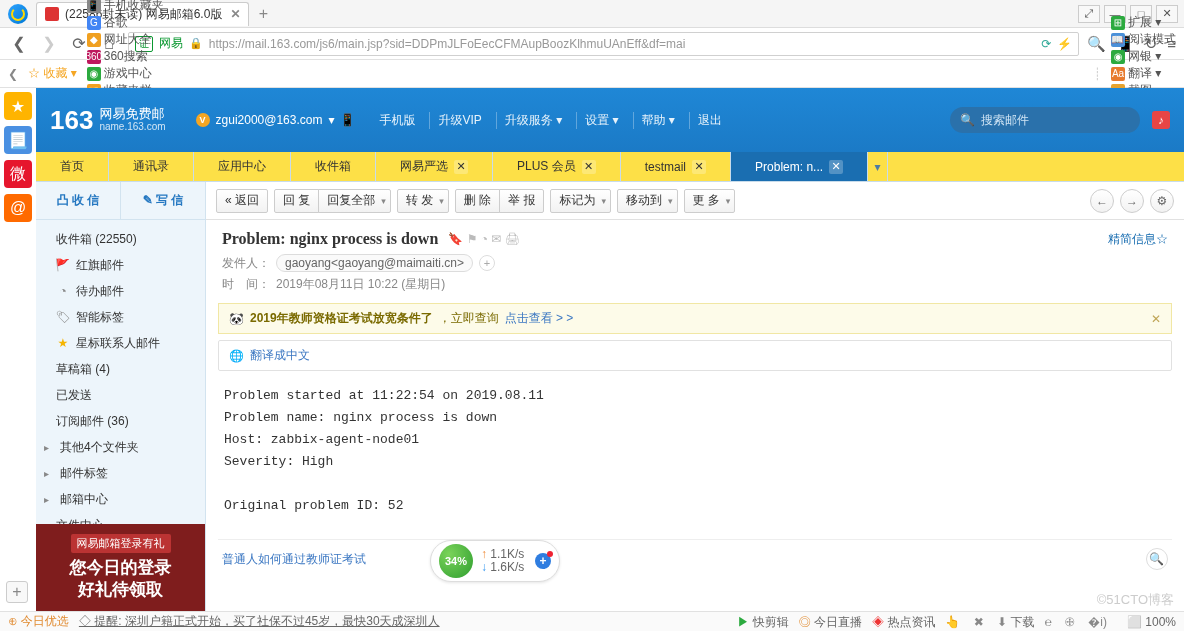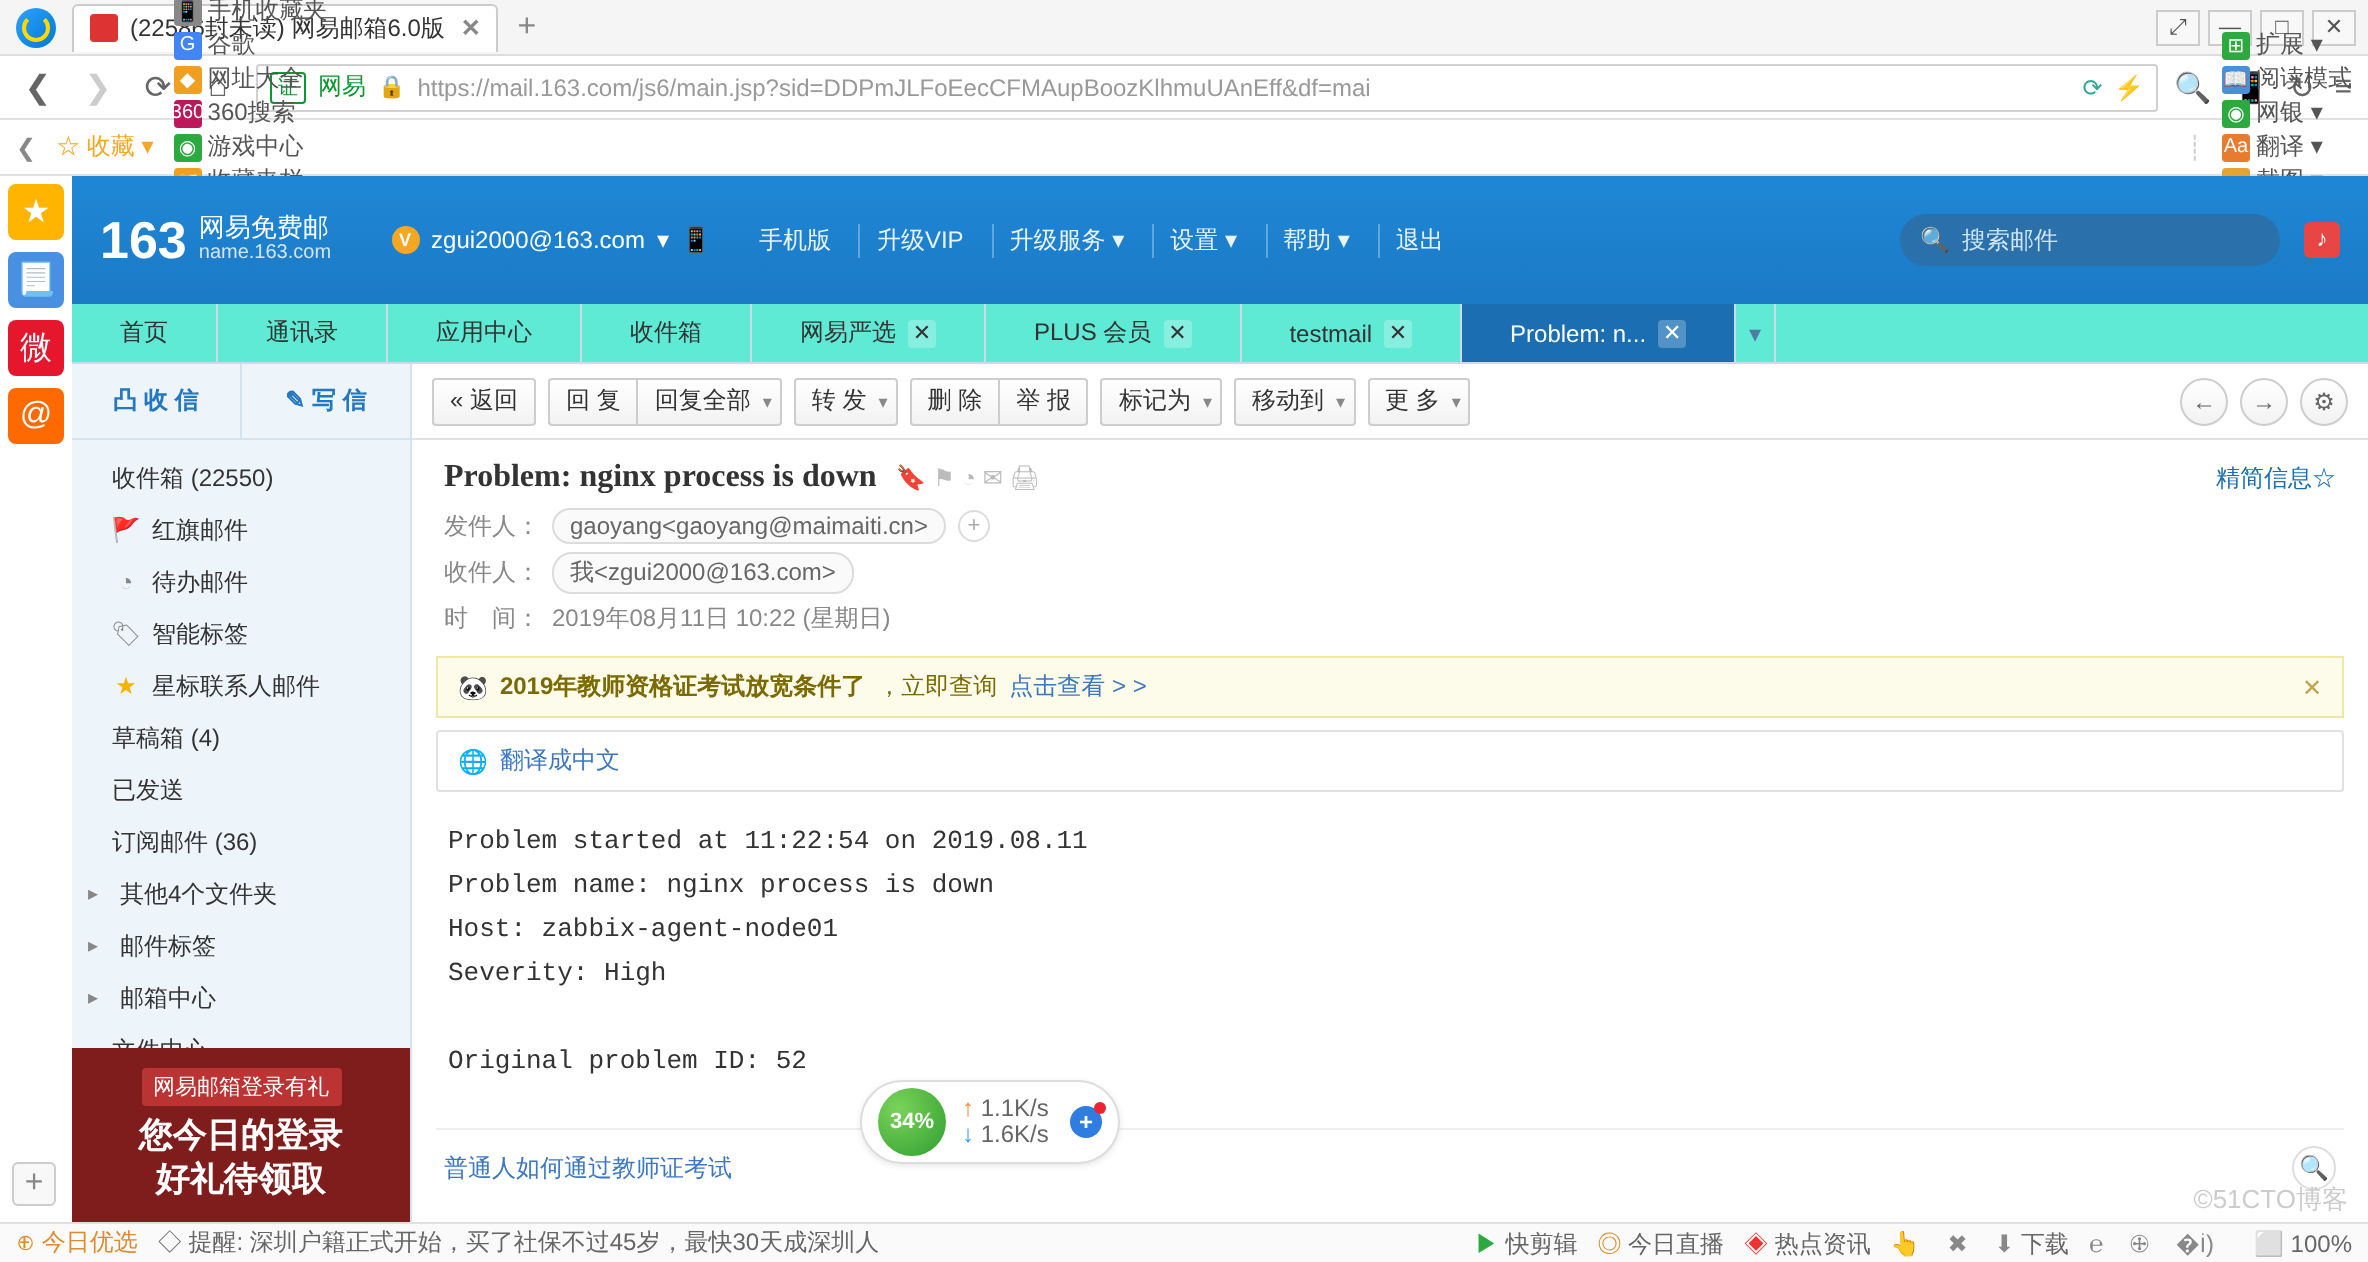--- a/index.html
+++ b/index.html
@@ -44,21 +44,21 @@
 .logo163{font-size:26px;font-weight:bold;margin-right:6px}
 .logosub{font-size:13px;line-height:13px}
 .usr{margin-left:30px;display:flex;align-items:center;gap:6px}
 .usr .vb{background:#f5a623;color:#fff;border-radius:50%;width:14px;height:14px;display:flex;align-items:center;justify-content:center;font-size:9px;font-weight:bold}
 .toplinks{display:flex;gap:6px;align-items:center;margin-left:16px}
 .toplinks span{padding:0 8px;border-left:1px solid rgba(255,255,255,0.3);color:#e8f3fb;cursor:pointer}
 .toplinks span:first-child{border-left:none}
 .srch{margin-left:auto;width:190px;height:26px;background:#2a71ab;border-radius:13px;display:flex;align-items:center;padding:0 10px;color:#cfe4f4;gap:6px}
 .mus{width:18px;height:18px;background:#e84545;border-radius:3px;margin-left:12px;display:flex;align-items:center;justify-content:center;color:#fff;font-size:11px}
 
-.mtabs{height:30px;background:#5eead4;display:flex;align-items:stretch;border-bottom:1px solid #c8dceb}
+.mtabs{height:30px;background:#fde047;display:flex;align-items:stretch;border-bottom:1px solid #c8dceb}
 .mtab{padding:0 24px;display:flex;align-items:center;color:#333;border-right:1px solid #c8dceb;cursor:pointer;position:relative}
 .mtab.on{background:#1a6eb1;color:#fff}
 .mtab .xx{margin-left:6px;background:rgba(255,255,255,0.25);width:14px;height:14px;border-radius:2px;display:flex;align-items:center;justify-content:center;font-size:11px}
 .mtabs .dd{width:20px;display:flex;align-items:center;justify-content:center;color:#4d7ca3;border-right:1px solid #c8dceb}
 
 .mbody{flex:1;display:flex;min-height:0}
 .side{width:170px;background:#edf5fb;border-right:1px solid #d2e3ef;display:flex;flex-direction:column}
 .sidetop{height:38px;display:flex;border-bottom:1px solid #d2e3ef}
 .sidetop div{flex:1;display:flex;align-items:center;justify-content:center;gap:4px;color:#2477c1;font-weight:bold;cursor:pointer}
 .sidetop div:first-child{border-right:1px solid #d2e3ef}
@@ -328,24 +328,20 @@
         <h2>Problem: nginx process is down</h2>
         <span id="subj-ics"><span class="mic">🔖</span> <span class="mic">⚑</span> <span class="mic">◔</span> <span class="mic">✉</span> <span class="mic">🖨</span> </span>
         <span class="lk">精简信息☆</span>
       </div>
       <div class="meta">
         <span>发件人：</span>
         <span class="chip">gaoyang&lt;gaoyang@maimaiti.cn&gt;</span>
         <span class="add">+</span>
       </div>
       <div class="meta">
-        <span>收件人：</span>
-        <span class="chip">我&lt;zgui2000@163.com&gt;</span>
-      </div>
-      <div class="meta">
         <span>时　间：</span>
         <span>2019年08月11日 10:22 (星期日)</span>
       </div>
 
       <div class="banner">
         <span>🐼</span>
         <b>2019年教师资格证考试放宽条件了</b>
         <span>，立即查询</span>
         <span class="clk">点击查看 &gt; &gt;</span>
         <span class="bx">✕</span>
@@ -376,19 +372,19 @@
     <div class="up">1.1K/s</div>
     <div class="dn">1.6K/s</div>
   </div>
   <div class="badge">+</div>
 </div>
 
 <div class="plus">+</div>
 
 <div class="status">
   <span style="color:#e08a2f">⊕ 今日优选</span>
-  <span style="">◇ 提醒: 深圳户籍正式开始，买了社保不过45岁，最快30天成深圳人</span>
+  <span style="text-decoration:underline">◇ 提醒: 深圳户籍正式开始，买了社保不过45岁，最快30天成深圳人</span>
   <span class="sp"></span>
   <span id="status-right"><span style="margin-right:10px"><span style="color:#2caa3f">▶</span> 快剪辑</span><span style="margin-right:10px"><span style="color:#e08a2f">◎</span> 今日直播</span><span style="margin-right:10px"><span style="color:#e33">◈</span> 热点资讯</span><span style="margin-right:10px"><span style="color:#888">👆</span> </span><span style="margin-right:10px"><span style="color:#888">✖</span> </span><span style="margin-right:10px"><span style="color:#888">⬇</span> 下载</span><span style="margin-right:10px"><span style="color:#888">℮</span> </span><span style="margin-right:10px"><span style="color:#888">🕀</span> </span><span style="margin-right:10px"><span style="color:#888">�וֹ)</span> </span></span>
   <span>⬜ 100%</span>
 </div>
 
 <div class="wm">©51CTO博客</div>
 
 </body></html>

